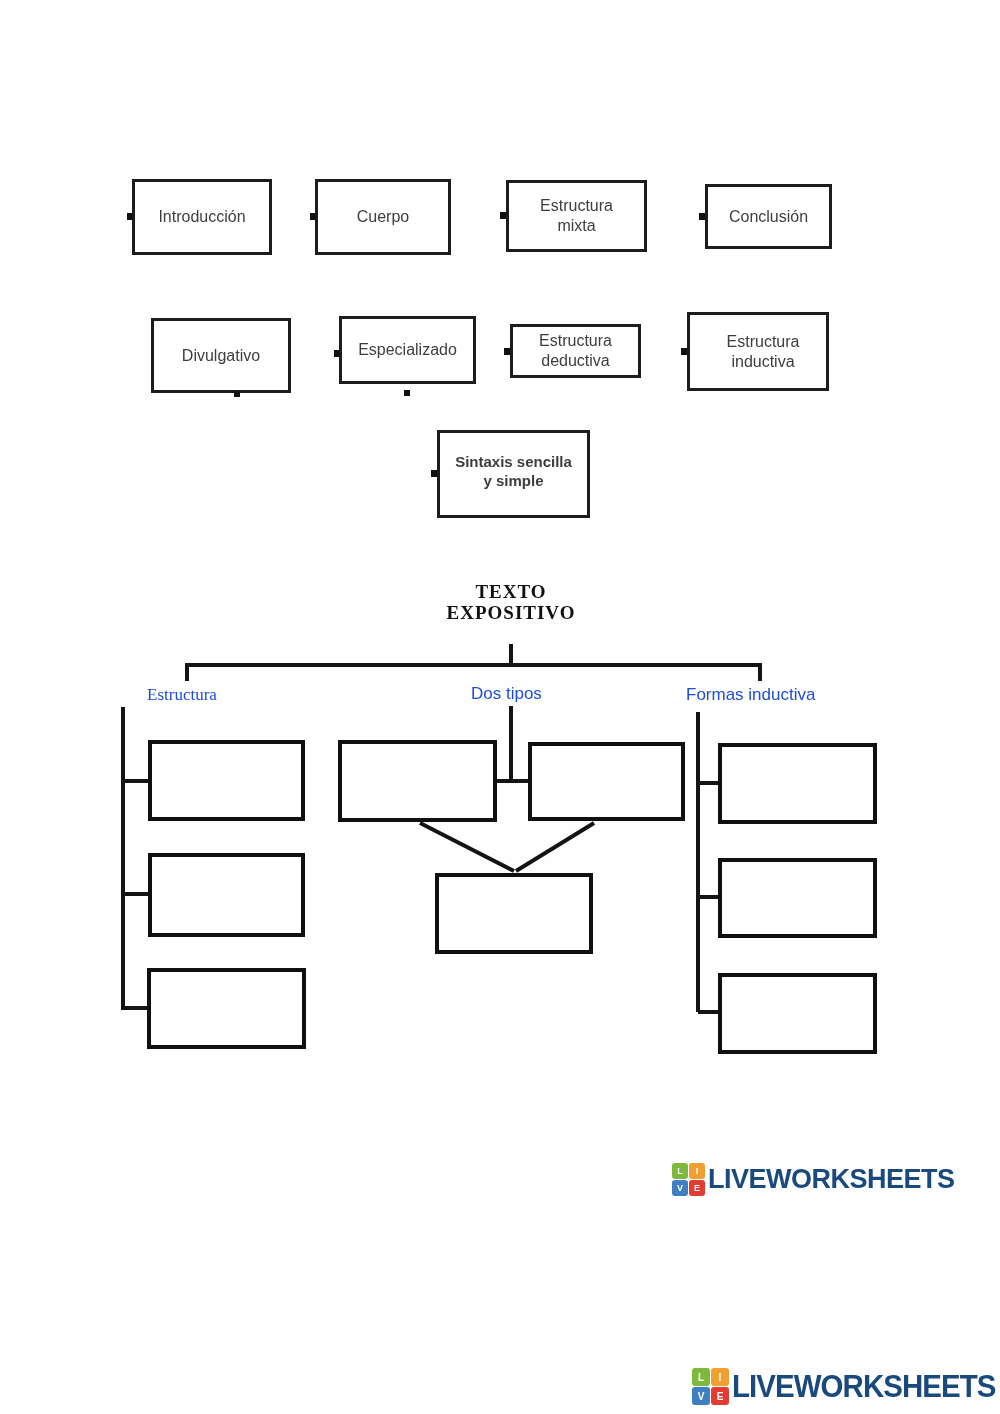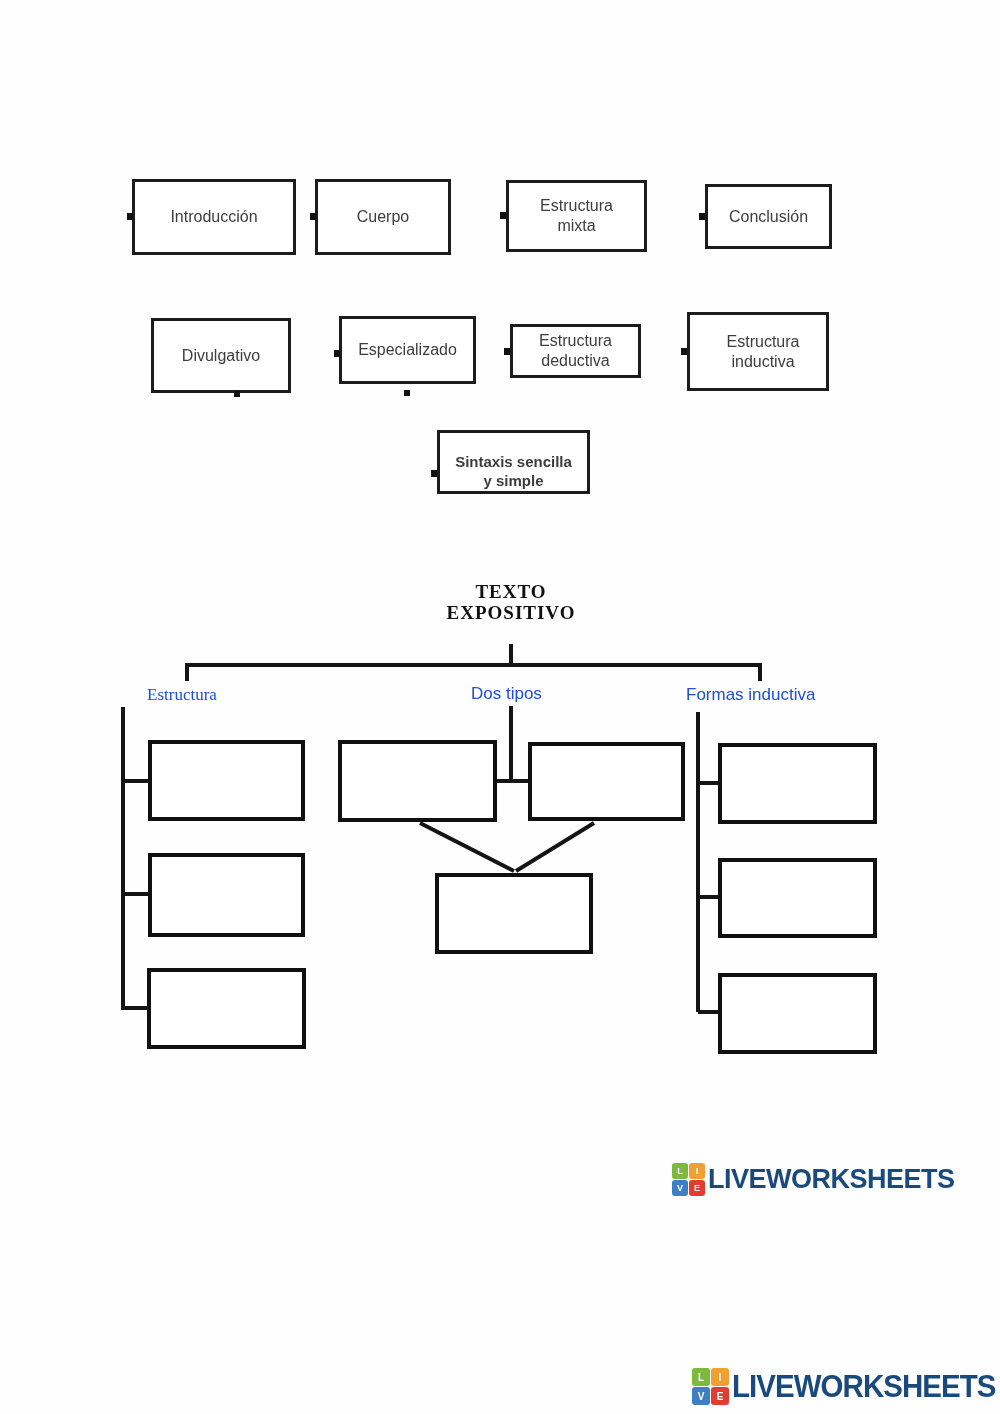--- a/index.html
+++ b/index.html
@@ -3,29 +3,29 @@
 <meta charset="utf-8">
 <style>
   html,body{margin:0;padding:0;background:#ffffff;}
   .page{position:relative;width:1000px;height:1414px;background:#fefefe;overflow:hidden;
         font-family:"Liberation Sans",sans-serif;}
 
   
   .wbox{position:absolute;border:3px solid #1c1c1c;background:#fff;display:flex;
         align-items:center;justify-content:center;text-align:center;
         font-size:16px;color:#3d3d3d;line-height:1.25;padding:2px 10px;box-sizing:border-box;}
-  .wb-1{left:132px;top:179px;width:164px;height:76px;}
+  .wb-1{left:132px;top:179px;width:140px;height:76px;}
   .wb-2{left:315px;top:179px;width:136px;height:76px;}
   .wb-3{left:506px;top:180px;width:141px;height:72px;}
   .wb-4{left:705px;top:184px;width:127px;height:65px;}
   .wb-5{left:151px;top:318px;width:140px;height:75px;}
   .wb-6{left:339px;top:316px;width:137px;height:68px;}
   .wb-7{left:510px;top:316px;width:131px;height:54px;margin-top:8px;}
   .wb-8{left:687px;top:312px;width:142px;height:79px;padding-left:20px;}
-  .wb-9{left:437px;top:430px;width:153px;height:64px;font-weight:bold;font-size:15px;
+  .wb-9{left:437px;top:430px;width:153px;height:88px;font-weight:bold;font-size:15px;
         align-items:flex-start;padding-top:20px;}
 
   
   .dot{position:absolute;width:6px;height:7px;background:#111;}
   .d1{left:127px;top:213px;} .d2{left:310px;top:213px;} .d3{left:500px;top:212px;}
   .d4{left:699px;top:213px;} .d5{left:334px;top:350px;} .d6{left:504px;top:348px;}
   .d7{left:681px;top:348px;} .d8{left:431px;top:470px;}
   .d9{left:234px;top:391px;height:6px;} .d10{left:404px;top:390px;height:6px;}
 
   

